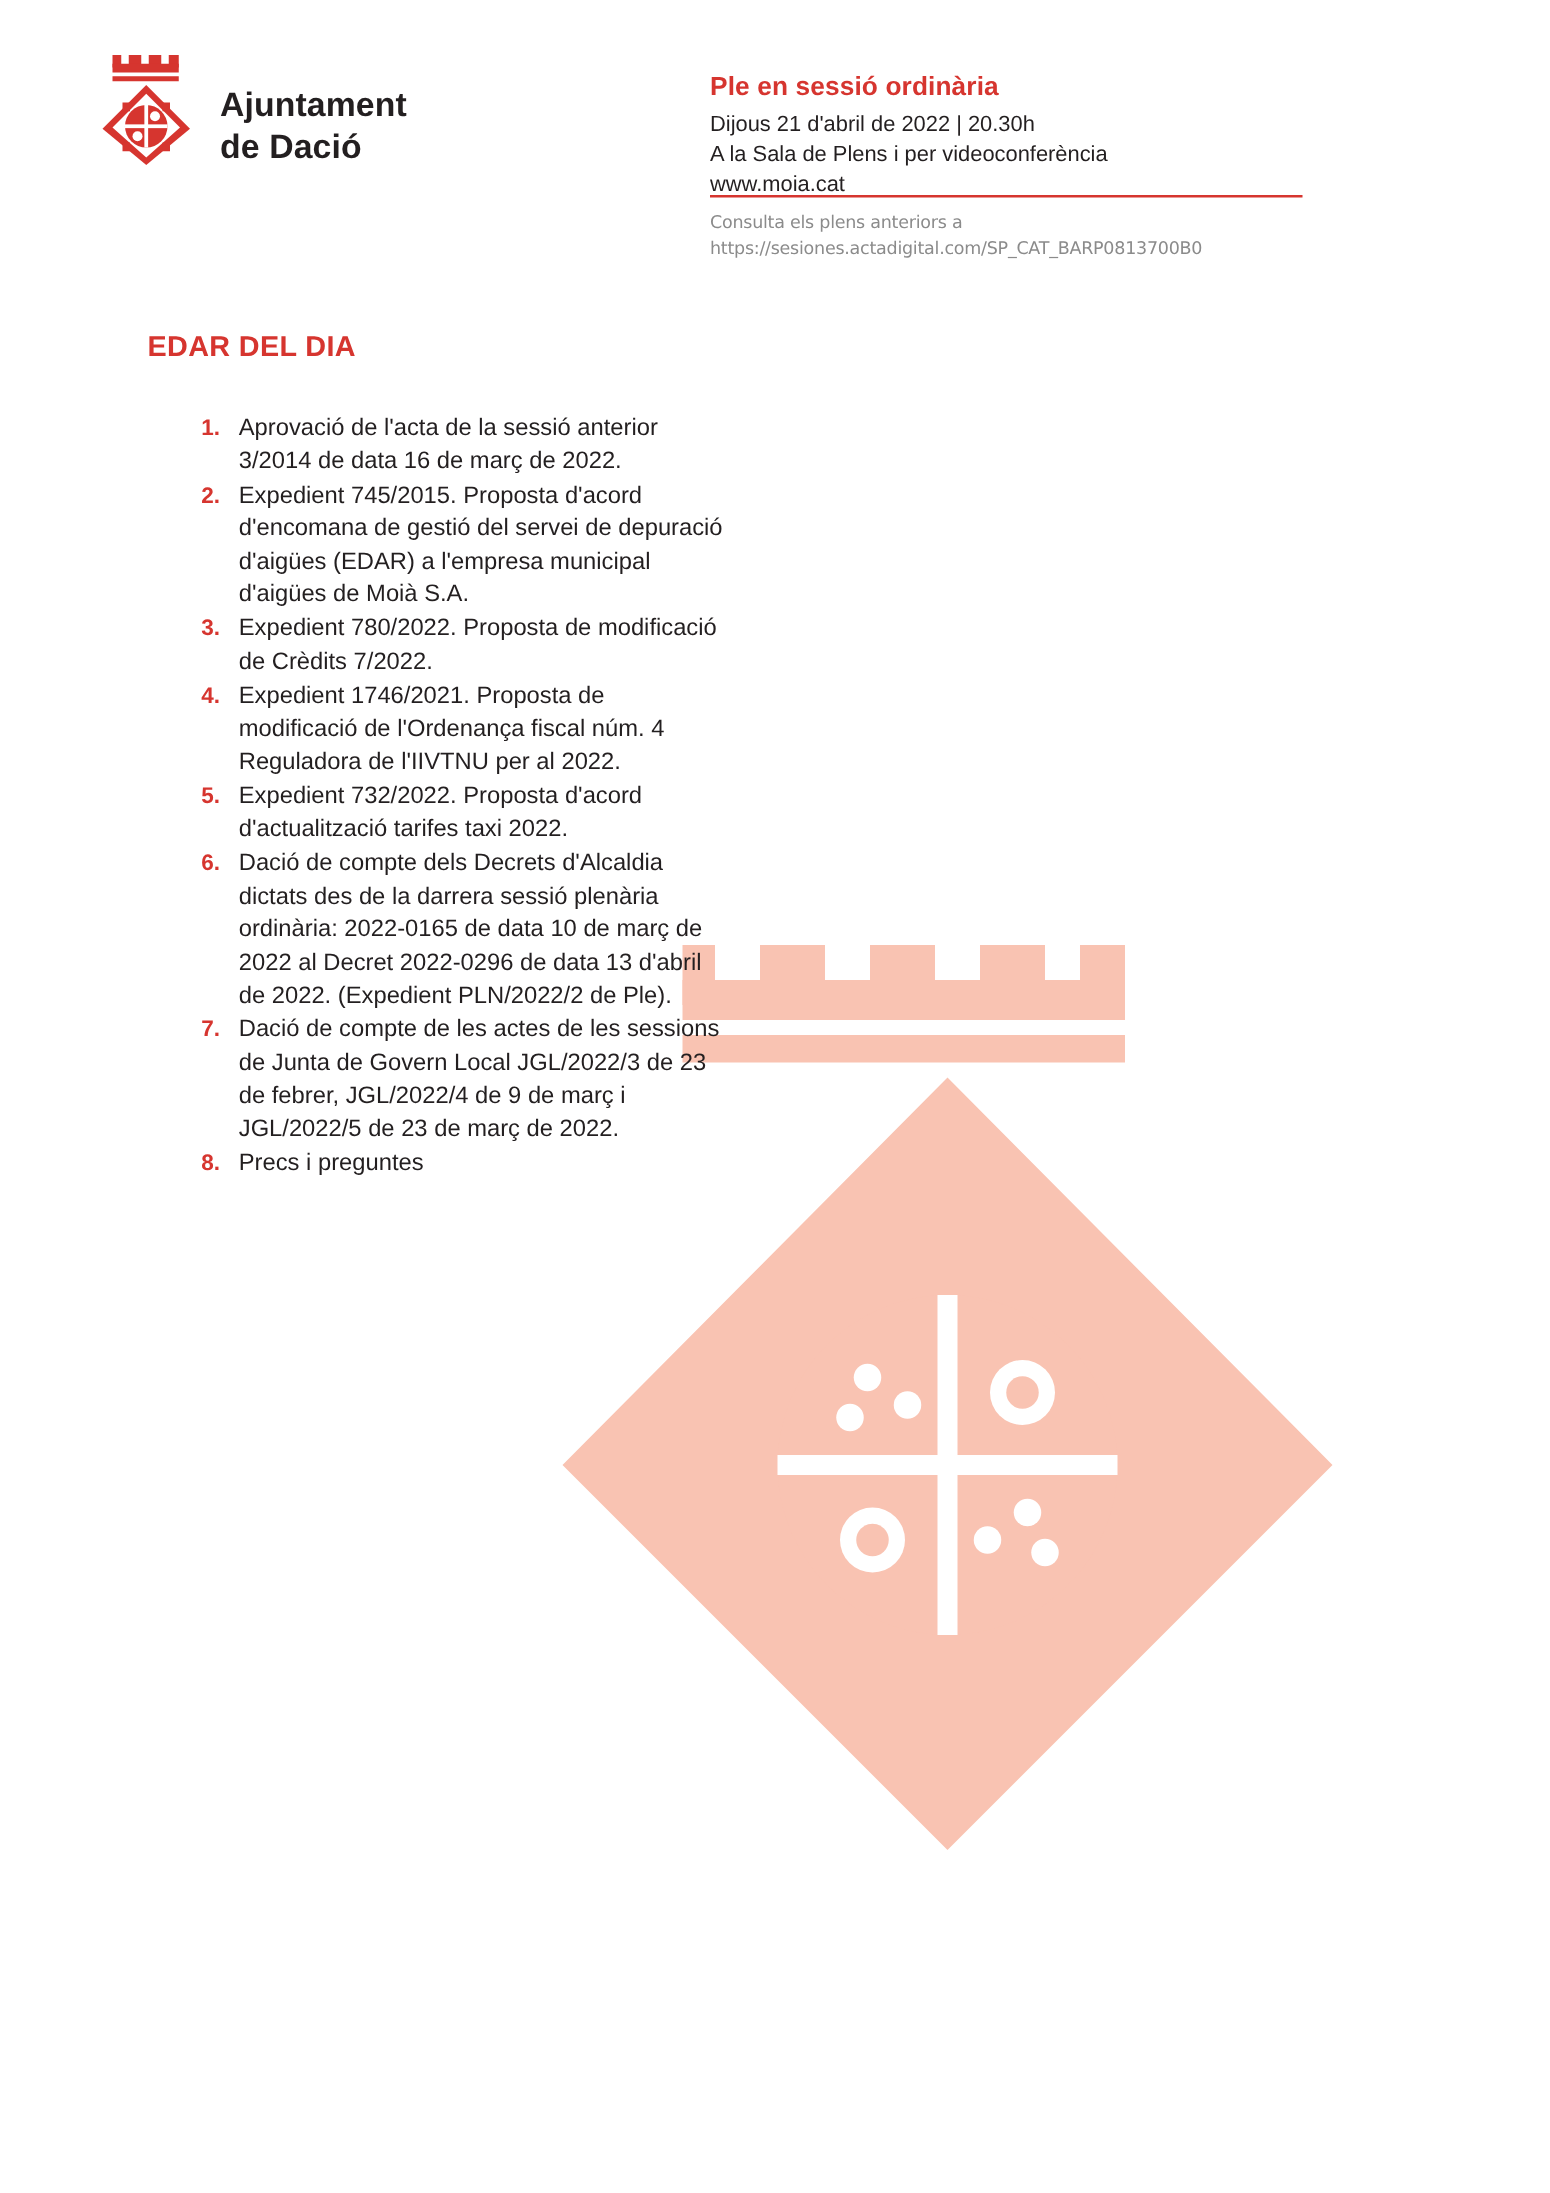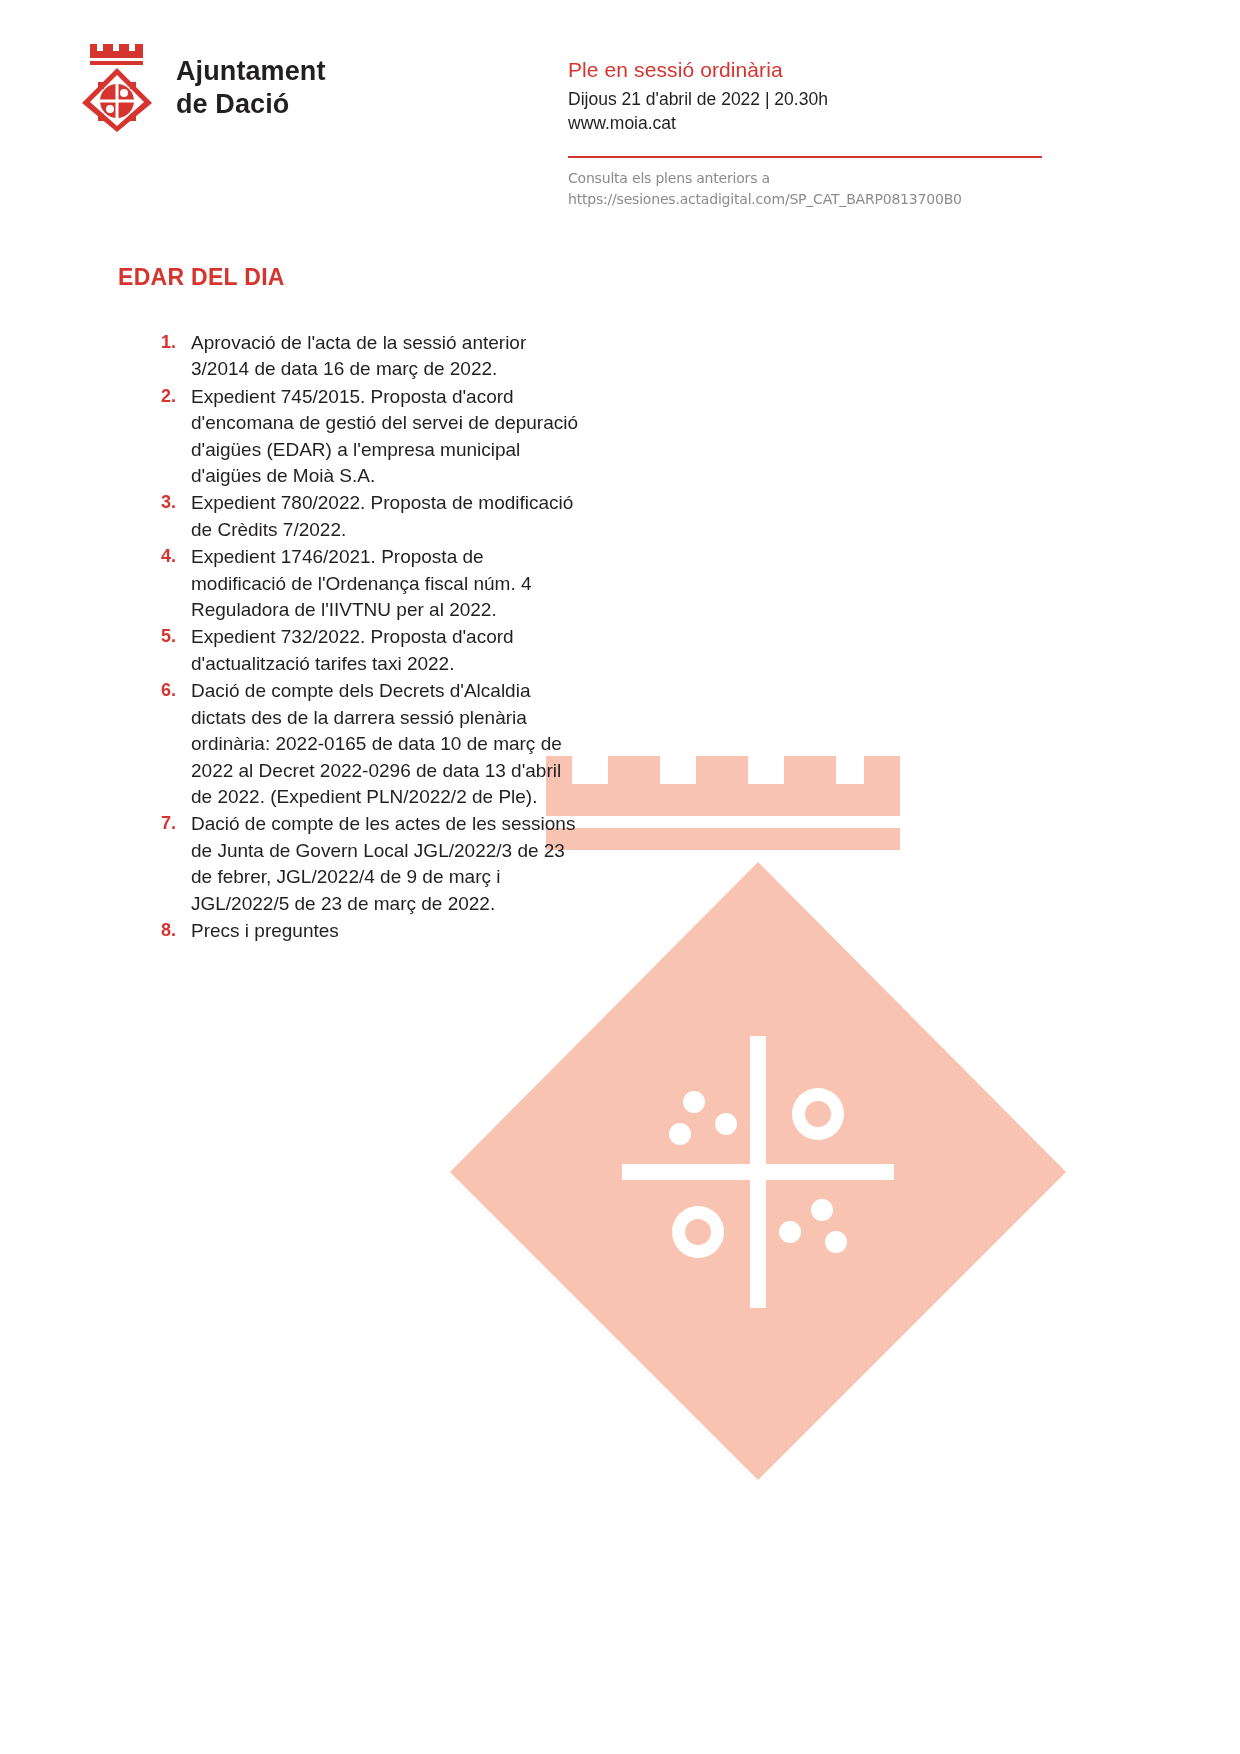--- a/index.html
+++ b/index.html
@@ -35,21 +35,21 @@
     width: 1240px;
     height: 240px;
     z-index: 2;
   }
 
   .brand {
     position: absolute;
     left: 76px;
     top: 42px;
     display: flex;
-    align-items: center;
+    align-items: flex-end;
     gap: 18px;
   }
   .brand-shield {
     width: 82px;
     height: 92px;
   }
   .brand-text {
     font-size: 27px;
     font-weight: bold;
     line-height: 1.22;
@@ -58,21 +58,21 @@
   }
 
   .meeting {
     position: absolute;
     left: 568px;
     top: 58px;
     width: 474px;
   }
   .meeting-title {
     color: #d6352f;
-    font-weight: normal;
+    font-weight: bold;
     font-size: 21px;
     margin-bottom: 5px;
     letter-spacing: 0.1px;
   }
   .meeting-line {
     font-size: 17.5px;
     line-height: 1.38;
     color: #231f20;
   }
   .meeting-rule {
@@ -230,20 +230,21 @@
     </span>
     <div class="brand-text">
       <div>Ajuntament</div>
       <div>de Dació</div>
     </div>
   </div>
 
   <div class="meeting">
     <div class="meeting-title">Ple en sessió ordinària</div>
     <div class="meeting-line">Dijous 21 d'abril de 2022  |   20.30h</div>
+    <div class="meeting-line">A la Sala de Plens i per videoconferència</div>
     <div class="meeting-line">www.moia.cat</div>
   </div>
   <div class="meeting-rule"></div>
   <div class="meeting-note">
     <div>Consulta els plens anteriors a</div>
     <div>https://sesiones.actadigital.com/SP_CAT_BARP0813700B0</div>
   </div>
 </div>
 
 <div class="content">

